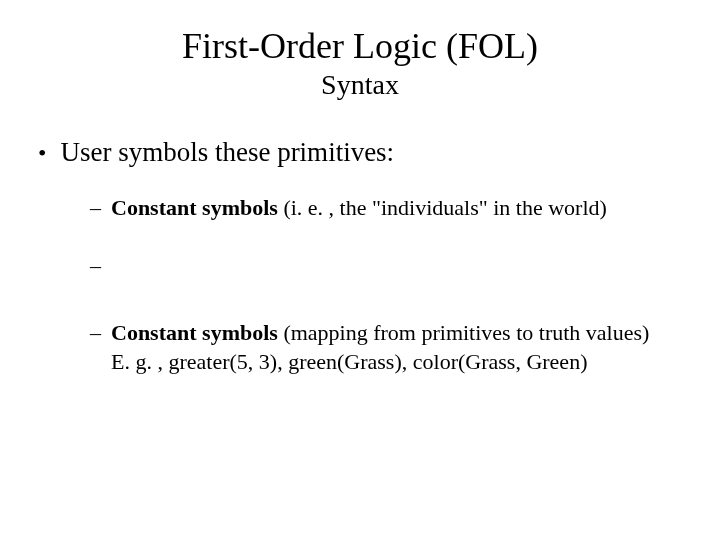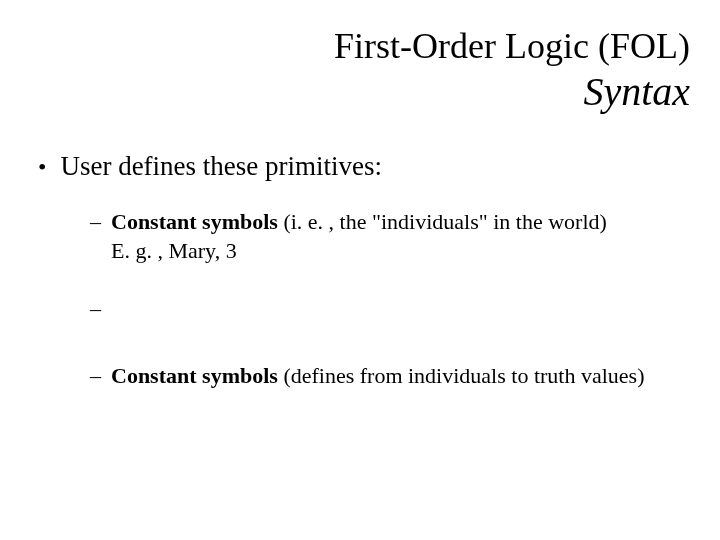--- a/index.html
+++ b/index.html
@@ -10,32 +10,31 @@
     body {
       width: 720px;
       height: 540px;
       background: #ffffff;
       font-family: "Times New Roman", Times, serif;
       color: #000000;
       padding: 20px 30px;
       overflow: hidden;
     }
     .title-block {
-      text-align: right;
+      text-align: center;
       margin-bottom: 35px;
       margin-top: 5px;
     }
     .title-line1 {
       font-size: 36px;
       font-weight: normal;
       line-height: 1.2;
     }
     .title-line2 {
-      font-size: 40px;
-      font-style: italic;
+      font-size: 28px;
       font-weight: normal;
       line-height: 1.2;
     }
     .bullet-row {
       display: flex;
       align-items: baseline;
       margin-bottom: 18px;
     }
     .bullet-dot {
       font-size: 24px;
@@ -69,33 +68,33 @@
 </head>
 <body>
 
 <div class="title-block">
   <div class="title-line1">First-Order Logic (FOL)</div>
   <div class="title-line2">Syntax</div>
 </div>
 
 <div class="bullet-row">
   <span class="bullet-dot">•</span>
-  <span class="bullet-text">User defines these primitives:</span>
+  <span class="bullet-text">User symbols these primitives:</span>
 </div>
 
 <div class="sub-item">
   <span class="sub-dash">–</span>
   <div class="sub-content">
     <span class="bold">Constant symbols</span><span> (i. e. , the "individuals" in the world)</span><br>
-    <span>E. g. , Mary, 3</span>
   </div>
 </div>
 
 <div class="sub-item">
   <span class="sub-dash">–</span>
 </div>
 
 <div class="sub-item">
   <span class="sub-dash">–</span>
   <div class="sub-content">
-    <span class="bold">Constant symbols</span><span> (defines from individuals to truth values)</span><br>
+    <span class="bold">Constant symbols</span><span> (mapping from primitives to truth values)</span><br>
+    <span>E. g. , greater(5, 3), green(Grass), color(Grass, Green)</span>
   </div>
 </div>
 
 </body></html>

